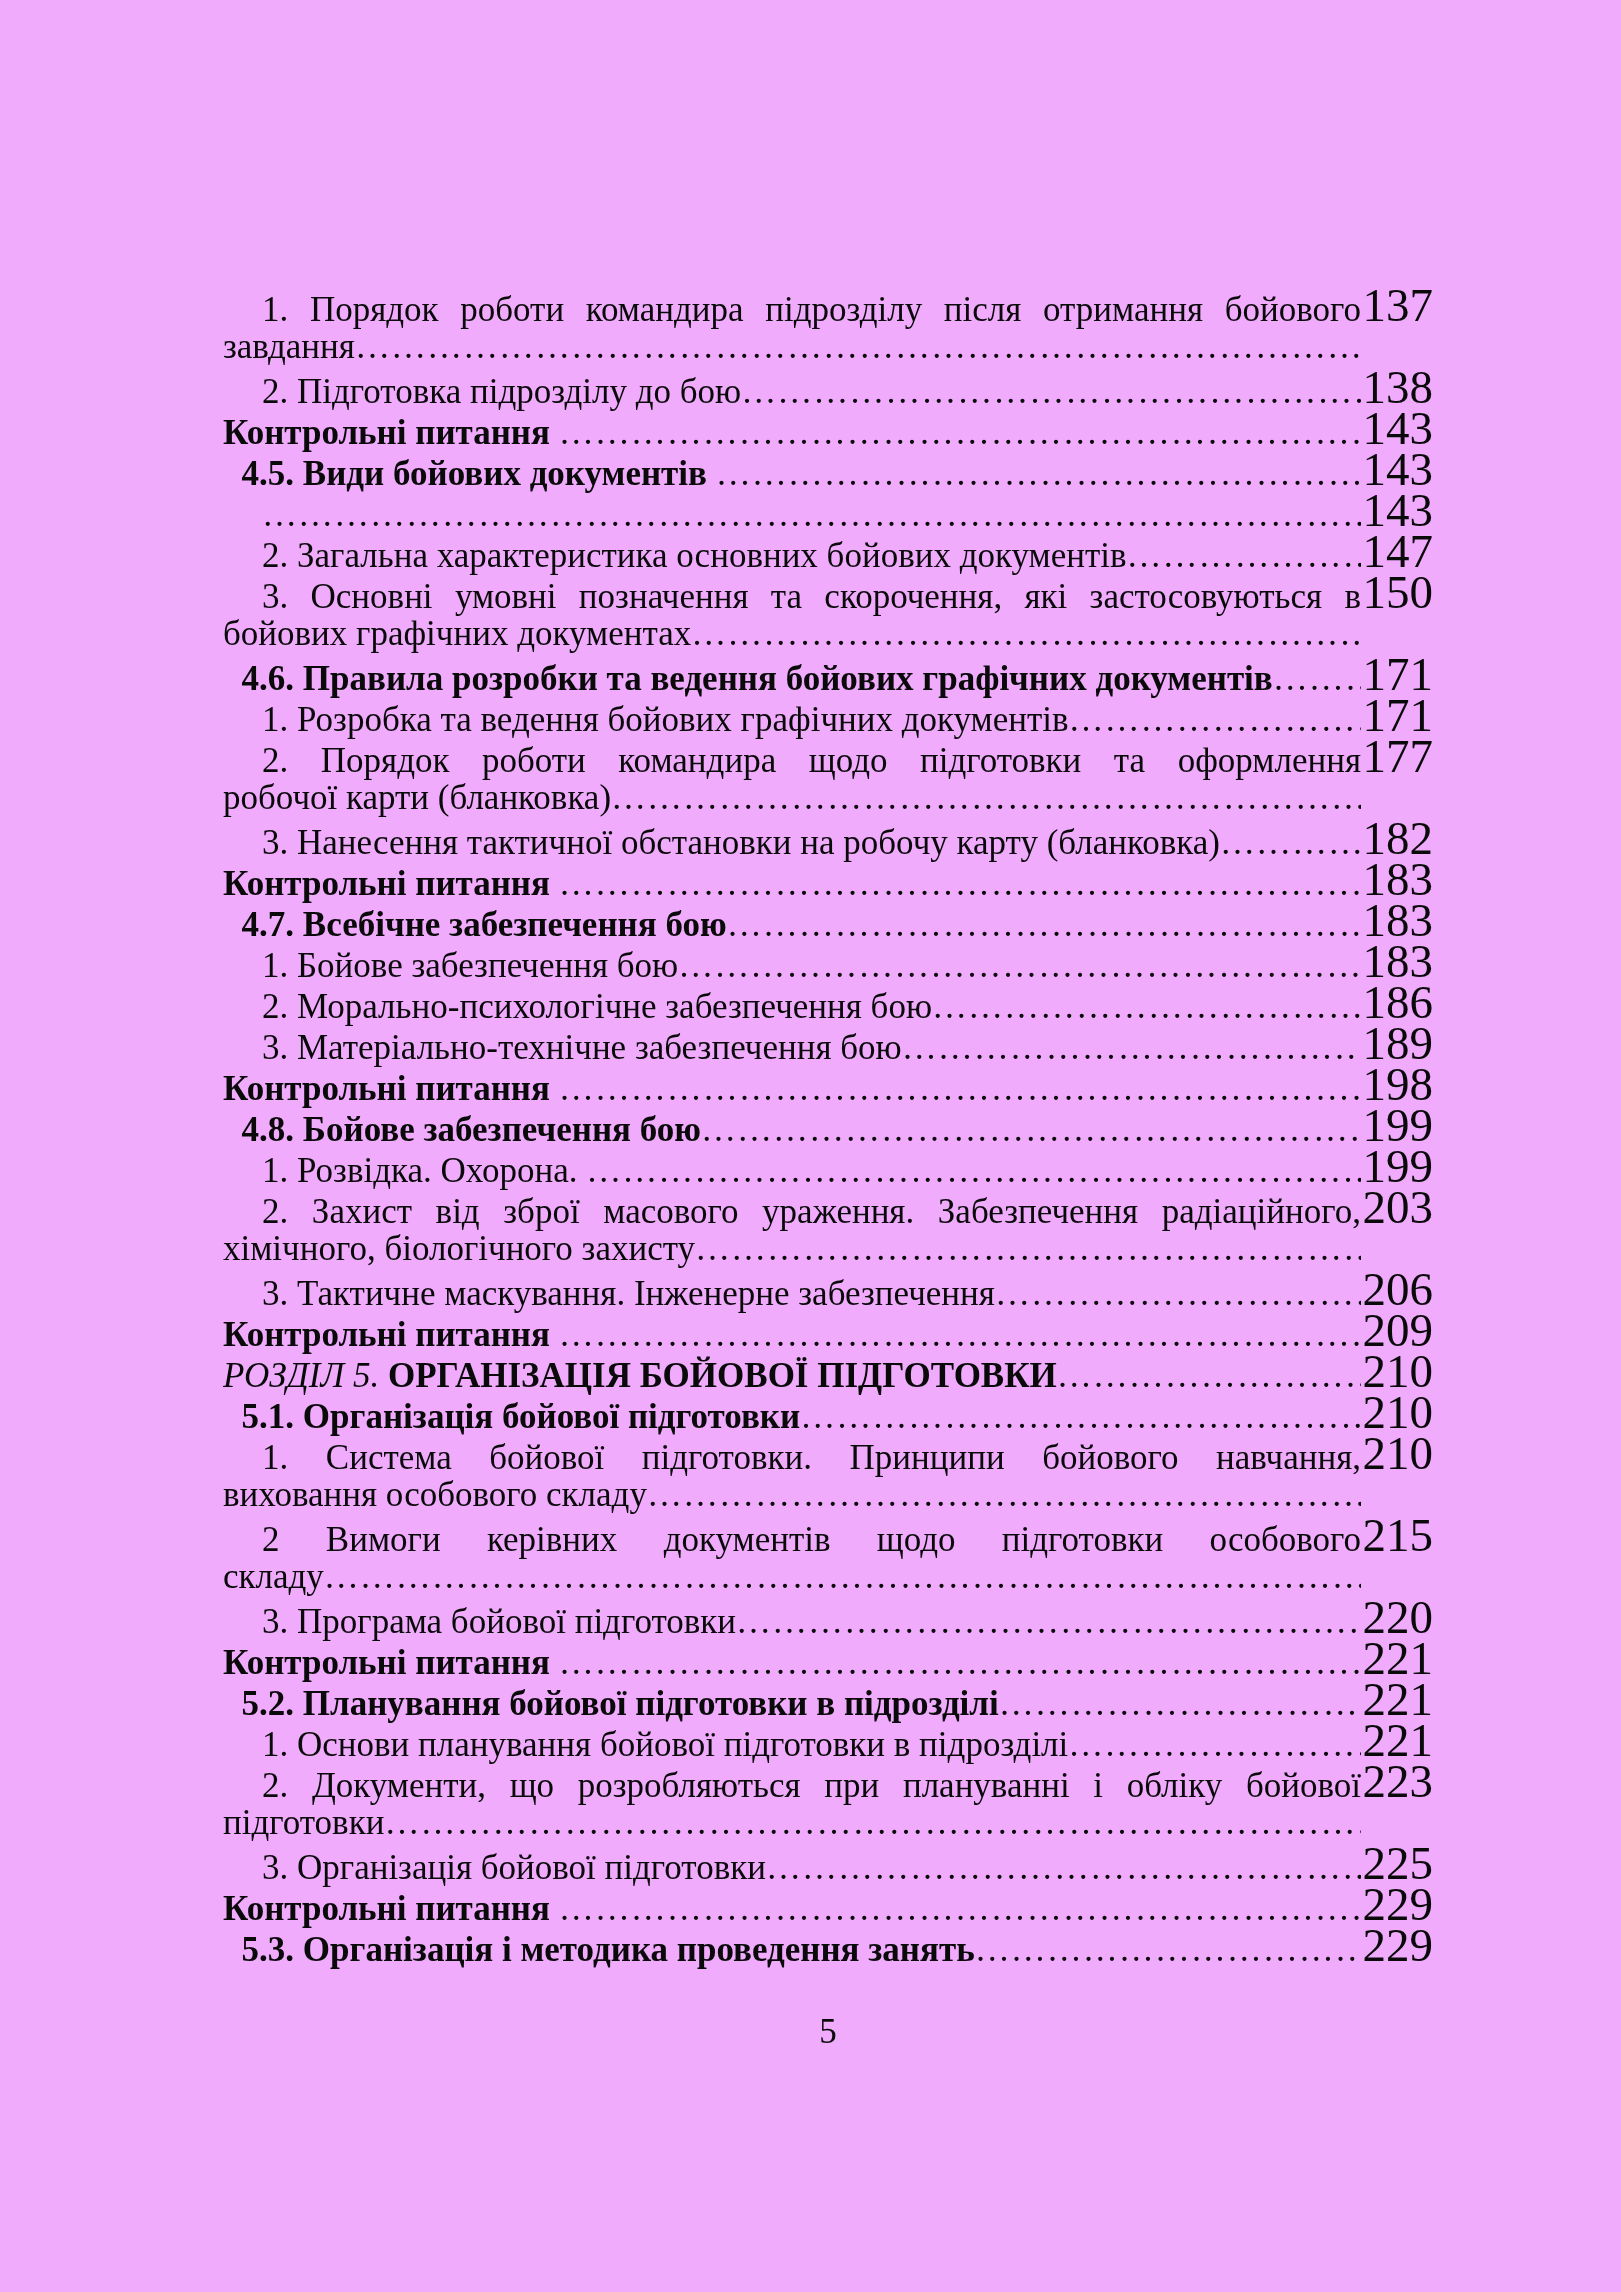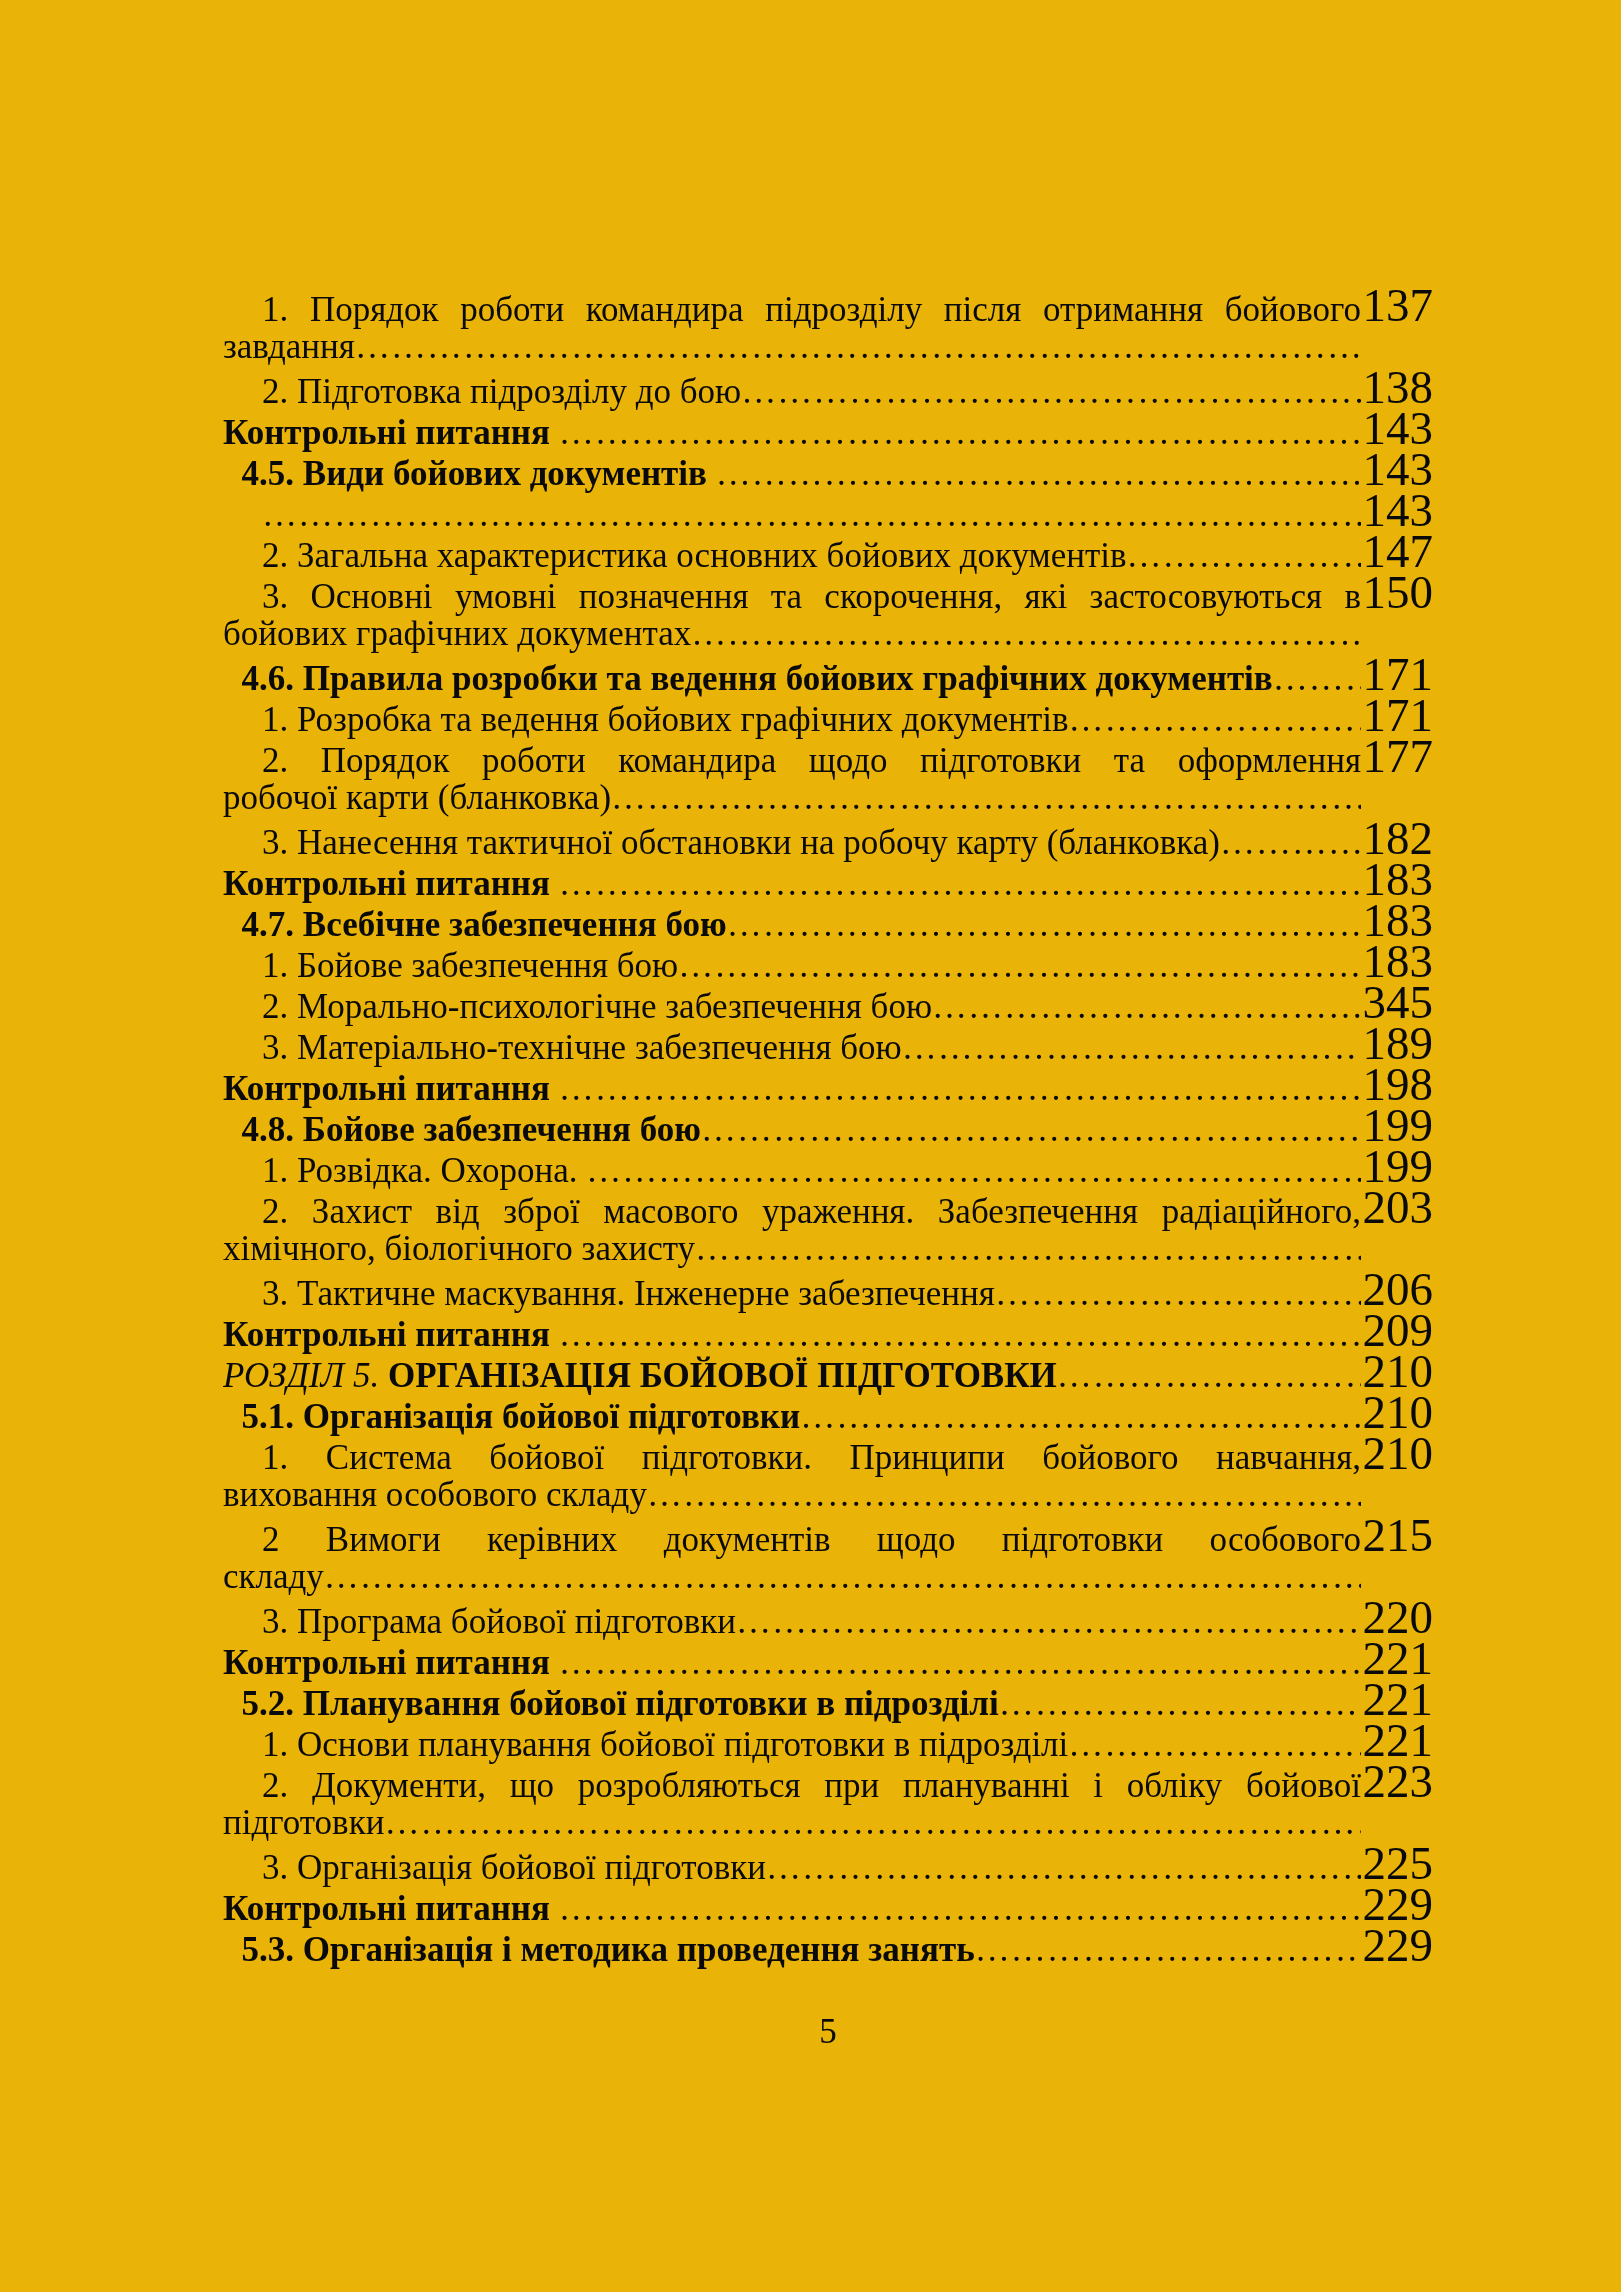--- a/index.html
+++ b/index.html
@@ -4,21 +4,21 @@
 <style>
   html, body {
     margin: 0;
     padding: 0;
     background: #e8e8e8;
   }
   .page {
     position: relative;
     width: 1621px;
     height: 2293px;
-    background: #eab308;
+    background: #f0abfc;
     font-family: "Liberation Serif", "DejaVu Serif", serif;
     color: #0a0a0a;
     overflow: hidden;
   }
   .toc {
     position: absolute;
     left: 223px;
     top: 285px;
     width: 1210px;
   }
@@ -139,21 +139,21 @@
       <div class="row i1">
     <span class="txt"><span class="part b">4.7. Всебічне забезпечення бою</span><span class="dots">……………………………………………………………………………………………………………………………………………………</span></span>
     <span class="pg">183</span>
   </div>
       <div class="row i2">
     <span class="txt"><span class="part">1. Бойове забезпечення бою</span><span class="dots">……………………………………………………………………………………………………………………………………………………</span></span>
     <span class="pg">183</span>
   </div>
       <div class="row i2">
     <span class="txt"><span class="part">2. Морально-психологічне забезпечення бою</span><span class="dots">……………………………………………………………………………………………………………………………………………………</span></span>
-    <span class="pg">345</span>
+    <span class="pg">186</span>
   </div>
       <div class="row i2">
     <span class="txt"><span class="part">3. Матеріально-технічне забезпечення бою</span><span class="dots">……………………………………………………………………………………………………………………………………………………</span></span>
     <span class="pg">189</span>
   </div>
       <div class="row i0">
     <span class="txt"><span class="part b">Контрольні питання </span><span class="dots">……………………………………………………………………………………………………………………………………………………</span></span>
     <span class="pg">198</span>
   </div>
       <div class="row i1">

